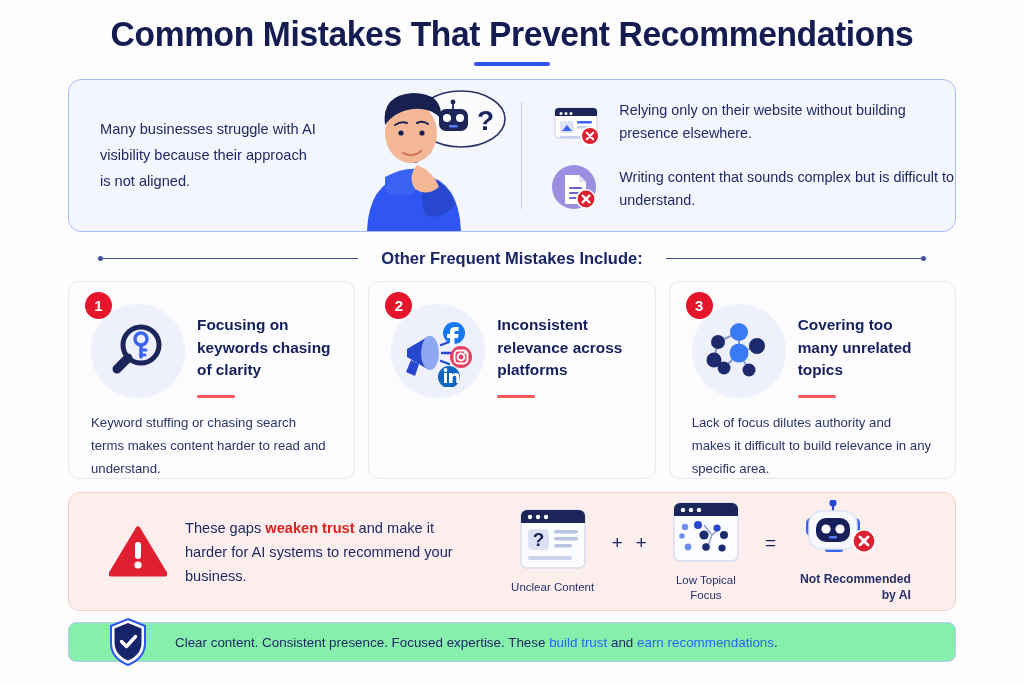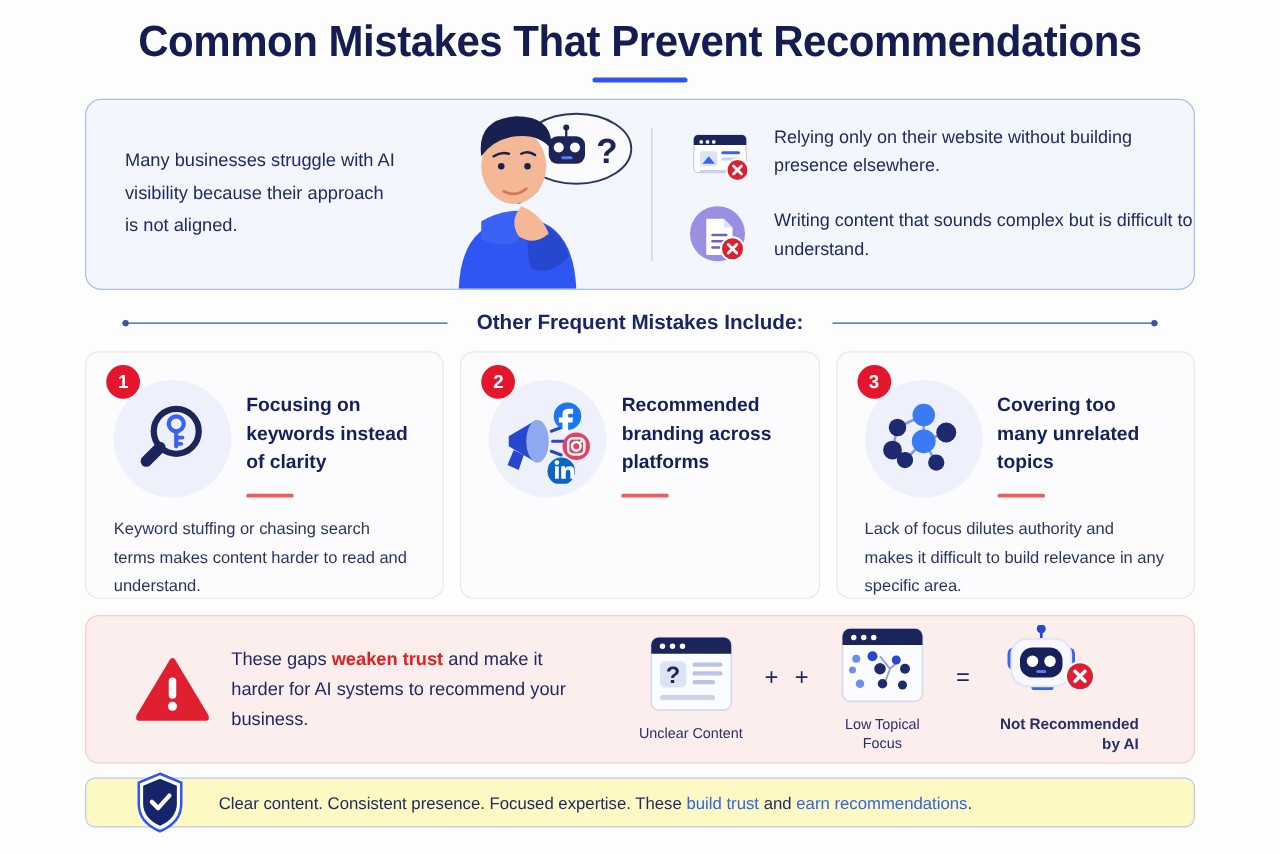--- a/index.html
+++ b/index.html
@@ -92,21 +92,21 @@
   .eq-row { display: flex; align-items: center; gap: 13px; flex: 1; justify-content: flex-end; padding-right: 4px;}
   .eq-item { width: 92px; text-align: center; }
   .eq-caption { font-size: 11.5px; color: #28306b; margin-top: 8px; line-height: 1.3; font-weight: 400;}
   .eq-op { font-size: 19px; color: #1b2559; font-weight: 400; padding-bottom: 18px; }
   .eq-result { width: 122px; text-align: right; }
   .eq-result .eq-caption { font-weight: 700; font-size: 12.2px; }
 
   
   .footer {
     margin-top: 11px; height: 40px;
-    background: #fef9c3; border: 1.2px solid #b9c8f5; border-radius: 8px;
+    background: #86efac; border: 1.2px solid #b9c8f5; border-radius: 8px;
     display: flex; align-items: center; position: relative;
   }
   .footer-icon { position: absolute; left: 38px; top: -7px; }
   .footer-text { font-size: 13.4px; color: #1f2a63; padding-left: 106px; }
   .footer-hl { color: #2f63f0; }
   svg { display: block; }
 </style>
 </head>
 <body>
 
@@ -205,21 +205,21 @@
         <div class="card-icon-circle">
           <svg width="66" height="66" viewBox="0 0 66 66">
             <circle cx="36" cy="27" r="18" fill="none" stroke="#1b2559" stroke-width="5"></circle>
             <path d="M23 40 L12 51" stroke="#1b2559" stroke-width="9" stroke-linecap="round"></path>
             <circle cx="36" cy="21" r="6" fill="none" stroke="#3a63f5" stroke-width="3.4"></circle>
             <path d="M36 27 v12" stroke="#3a63f5" stroke-width="3.4" stroke-linecap="round"></path>
             <path d="M36 32 h5 M36 37 h4" stroke="#3a63f5" stroke-width="3" stroke-linecap="round"></path>
           </svg>
         </div>
         <div class="card-head">
-          <div class="card-title">Focusing on keywords instead of clarity</div>
+          <div class="card-title">Focusing on keywords chasing of clarity</div>
           <div class="card-rule"></div>
         </div>
       </div>
       <div class="card-body">Keyword stuffing or chasing search terms makes content harder to read and understand.</div>
     </div>
 
     <div class="card">
       <div class="card-badge">2</div>
       <div class="card-top">
         <div class="card-icon-circle">
@@ -234,21 +234,21 @@
             <rect x="55.5" y="35.5" width="13" height="13" rx="4" fill="none" stroke="#fff" stroke-width="2"></rect>
             <circle cx="62" cy="42" r="3.4" fill="none" stroke="#fff" stroke-width="2"></circle>
             <circle cx="66" cy="38.2" r="1.1" fill="#fff"></circle>
             <circle cx="50" cy="62" r="11" fill="#0a66c2"></circle>
             <rect x="45" y="58" width="3" height="10" fill="#fff"></rect>
             <circle cx="46.5" cy="55" r="1.9" fill="#fff"></circle>
             <path d="M50 58 h3 v1.6 q1.2-1.8 4-1.6 q3.5 0 3.5 4 v6 h-3.2 v-5.3 q0-2-1.8-2 q-1.9 0-1.9 2.2 v5.1 h-3.6 z" fill="#fff"></path>
           </svg>
         </div>
         <div class="card-head">
-          <div class="card-title">Recommended branding across platforms</div>
+          <div class="card-title">Inconsistent relevance across platforms</div>
           <div class="card-rule"></div>
         </div>
       </div>
     </div>
 
     <div class="card">
       <div class="card-badge">3</div>
       <div class="card-top">
         <div class="card-icon-circle">
           <svg width="74" height="70" viewBox="0 0 74 70">

